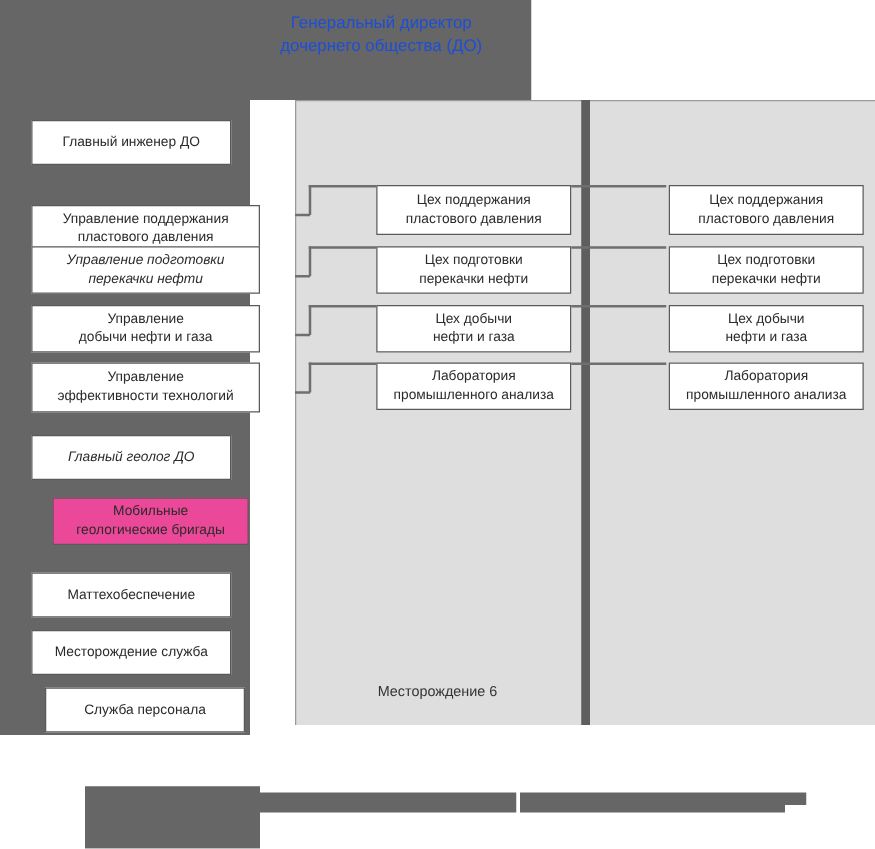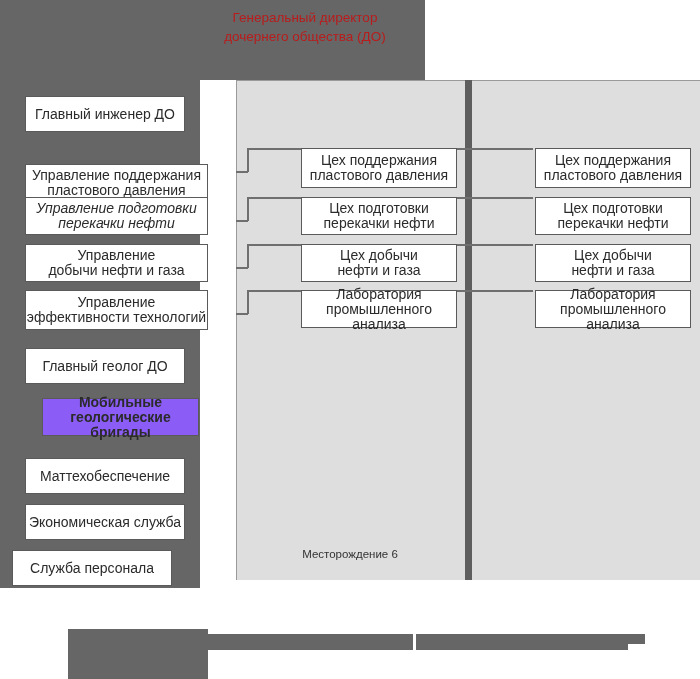--- a/index.html
+++ b/index.html
@@ -54,45 +54,44 @@
     height: 500px;
     background: #5e5e5e;
   }
 
   
   .title {
     position: absolute;
     left: 180px;
     top: 8px;
     width: 250px;
-    color: #b91c1c;
+    color: #1d4ed8;
     font-size: 13.5px;
     line-height: 19px;
     text-align: center;
     white-space: pre-line;
   }
 
   
   .node {
     position: absolute;
     box-sizing: border-box;
     background: #ffffff;
     border: 1.5px solid #5a5a5a;
     color: #2b2b2b;
-    font-size: 14px;
+    font-size: 11px;
     line-height: 15px;
     text-align: center;
     display: flex;
     align-items: center;
     justify-content: center;
     white-space: pre-line;
   }
   .node.shaded {
-    background: #8b5cf6;
-    font-weight: bold;
+    background: #ec4899;
   }
 
   
   .line-h {
     position: absolute;
     height: 1.5px;
     background: #6f6f6f;
   }
   .line-v {
     position: absolute;
@@ -129,26 +128,26 @@
 
   <div class="node" style="left:25px;  top:96px;  width:160px; height:36px;">Главный инженер ДО</div>
   <div class="node" style="left:25px;  top:164px; width:183px; height:38px;">Управление поддержания
 пластового давления</div>
   <div class="node" style="left:25px;  top:197px; width:183px; height:38px;font-style:italic;">Управление подготовки
 перекачки нефти</div>
   <div class="node" style="left:25px;  top:244px; width:183px; height:38px;">Управление
 добычи нефти и газа</div>
   <div class="node" style="left:25px;  top:290px; width:183px; height:40px;">Управление
 эффективности технологий</div>
-  <div class="node" style="left:25px;  top:348px; width:160px; height:36px;">Главный геолог ДО</div>
+  <div class="node" style="left:25px;  top:348px; width:160px; height:36px;font-style:italic;">Главный геолог ДО</div>
   <div class="node shaded" style="left:42px; top:398px; width:157px; height:38px;">Мобильные
 геологические бригады</div>
   <div class="node" style="left:25px;  top:458px; width:160px; height:36px;">Маттехобеспечение</div>
-  <div class="node" style="left:25px;  top:504px; width:160px; height:36px;">Экономическая служба</div>
-  <div class="node" style="left:12px;  top:550px; width:160px; height:36px;">Служба персонала</div>
+  <div class="node" style="left:25px;  top:504px; width:160px; height:36px;">Месторождение служба</div>
+  <div class="node" style="left:36px;  top:550px; width:160px; height:36px;">Служба персонала</div>
 
   <div class="line-v" style="left:247px; top:148px; height:24px;"></div>
   <div class="line-h" style="left:236px; top:171px; width:12px;"></div>
   <div class="line-h" style="left:247px; top:148px; width:56px;"></div>
 
   <div class="line-v" style="left:247px; top:197px; height:24px;"></div>
   <div class="line-h" style="left:236px; top:220px; width:12px;"></div>
   <div class="line-h" style="left:247px; top:197px; width:56px;"></div>
 
   <div class="line-v" style="left:247px; top:244px; height:24px;"></div>

